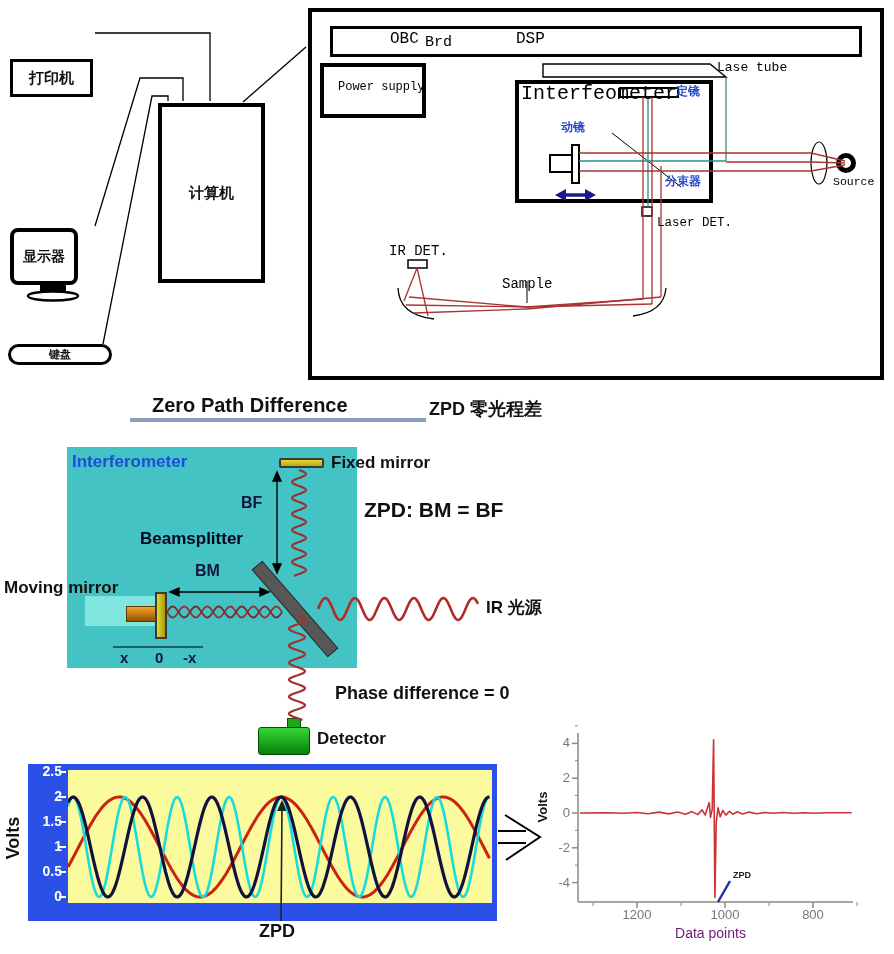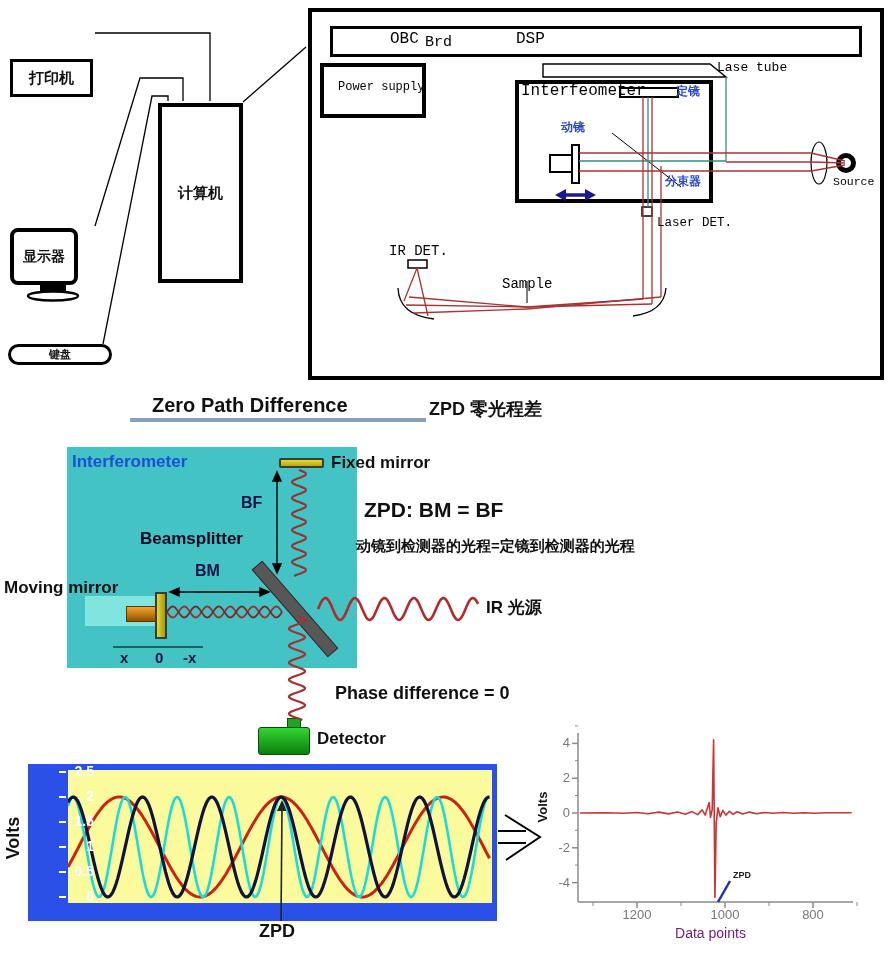--- a/index.html
+++ b/index.html
@@ -8,55 +8,55 @@
   .abs{position:absolute;box-sizing:border-box;}
   .box{position:absolute;box-sizing:border-box;background:#fff;border:3px solid #000;
        display:flex;align-items:center;justify-content:center;}
   .lbl{position:absolute;white-space:nowrap;color:#111;font-weight:bold;
        font-family:"Liberation Sans",sans-serif;z-index:8;}
   .serif{font-family:Liberation Mono, monospace;font-weight:normal;color:#000;}
   .bluelbl{color:#2B4BC8;font-weight:bold;font-family:"Liberation Sans",sans-serif;}
   svg#overlay{position:absolute;left:0;top:0;z-index:5;pointer-events:none;}
   .shape{position:absolute;box-sizing:border-box;z-index:2;}
   .lc-ylab{position:absolute;left:28px;width:34px;text-align:right;color:#fff;
-           font:bold 14px "Liberation Sans",sans-serif;z-index:8;padding-left:32px;}
+           font:bold 14px "Liberation Sans",sans-serif;z-index:8;}
   .rc-ylab{position:absolute;left:544px;width:26px;text-align:right;color:#777;
            font:13px "Liberation Sans",sans-serif;z-index:8;}
   .rc-xlab{position:absolute;top:907px;width:44px;text-align:center;color:#777;
            font:13px "Liberation Sans",sans-serif;z-index:8;}
   .rot90{transform:rotate(-90deg);transform-origin:center center;text-align:center;}
 </style>
 </head>
 <body>
 
 <div id="page">
 
   <div class="box" style="left:10px;top:17px;width:83px;height:38px;z-index:2;margin-top:42px;">
     <span class="lbl" style="position:static;font-size:15px;">打印机</span>
   </div>
-  <div class="box" style="left:158px;top:103px;width:85px;height:180px;border-width:4px;z-index:2;">
+  <div class="box" style="left:158px;top:103px;width:107px;height:180px;border-width:4px;z-index:2;">
     <span class="lbl" style="position:static;font-size:15px;">计算机</span>
   </div>
   <div class="box" style="left:10px;top:228px;width:68px;height:57px;border-width:4px;border-radius:8px;z-index:2;">
     <span class="lbl" style="position:static;font-size:14px;">显示器</span>
   </div>
   <div class="box" style="left:8px;top:344px;width:104px;height:21px;border-radius:11px;z-index:2;">
     <span class="lbl" style="position:static;font-size:11px;">键盘</span>
   </div>
 
   <div class="abs" style="left:308px;top:8px;width:576px;height:372px;border:4px solid #000;z-index:1;"></div>
   <div class="abs" style="left:330px;top:26px;width:532px;height:31px;border:3px solid #000;z-index:2;background:#fff;"></div>
   <span class="lbl serif" style="left:390px;top:30px;font-size:16px;">OBC</span>
   <span class="lbl serif" style="left:425px;top:34px;font-size:15px;">Brd</span>
   <span class="lbl serif" style="left:516px;top:30px;font-size:16px;">DSP</span>
   <div class="abs" style="left:320px;top:63px;width:106px;height:55px;border:4px solid #000;z-index:2;background:#fff;"></div>
   <span class="lbl serif" style="left:338px;top:80px;font-size:12px;">Power supply</span>
   <span class="lbl serif" style="left:717px;top:60px;font-size:13px;">Lase tube</span>
   <div class="abs" style="left:515px;top:80px;width:198px;height:123px;border:4px solid #000;z-index:2;background:transparent;"></div>
-  <span class="lbl serif" style="left:521px;top:82px;font-size:16px;">Interfeometer</span>
+  <span class="lbl serif" style="left:521px;top:82px;font-size:20px;">Interfeometer</span>
   <span class="lbl bluelbl" style="left:676px;top:83px;font-size:12px;">定镜</span>
   <span class="lbl bluelbl" style="left:561px;top:119px;font-size:12px;">动镜</span>
   <span class="lbl bluelbl" style="left:665px;top:173px;font-size:12px;">分束器</span>
   <span class="lbl serif" style="left:657px;top:216px;font-size:12.5px;">Laser DET.</span>
   <span class="lbl serif" style="left:389px;top:243px;font-size:14px;">IR DET.</span>
   <span class="lbl serif" style="left:502px;top:276px;font-size:14px;">Sample</span>
   <span class="lbl serif" style="left:833px;top:175px;font-size:11.5px;">Source</span>
 
   <span class="lbl" style="left:152px;top:394px;font-size:20px;">Zero Path Difference</span>
   <div class="shape" style="left:130px;top:418px;width:296px;height:4px;background:#86A0BE;"></div>
@@ -71,21 +71,20 @@
   <span class="lbl" style="left:72px;top:452px;font-size:17px;color:#1d4ed8;">Interferometer</span>
   <span class="lbl" style="left:331px;top:453px;font-size:17px;">Fixed mirror</span>
   <span class="lbl" style="left:241px;top:494px;font-size:16px;color:#141440;">BF</span>
   <span class="lbl" style="left:140px;top:529px;font-size:17px;color:#050522;">Beamsplitter</span>
   <span class="lbl" style="left:195px;top:562px;font-size:16px;color:#141440;">BM</span>
   <span class="lbl" style="left:4px;top:578px;font-size:17px;">Moving mirror</span>
   <span class="lbl" style="left:120px;top:649px;font-size:15px;color:#141440;">x</span>
   <span class="lbl" style="left:155px;top:649px;font-size:15px;color:#141440;">0</span>
   <span class="lbl" style="left:183px;top:649px;font-size:15px;color:#141440;">-x</span>
   <span class="lbl" style="left:364px;top:498px;font-size:21px;">ZPD: BM = BF</span>
-  <span class="lbl" style="left:356px;top:537px;font-size:15px;">动镜到检测器的光程=定镜到检测器的光程</span>
   <span class="lbl" style="left:486px;top:596px;font-size:17px;">IR 光源</span>
   <span class="lbl" style="left:335px;top:683px;font-size:18px;">Phase difference = 0</span>
 
   <div class="shape" style="left:287px;top:718px;width:14px;height:11px;background:#1FA51F;border:1px solid #0A520A;"></div>
   <div class="shape" style="left:258px;top:727px;width:52px;height:28px;border-radius:3px;border:1px solid #054D05;background:linear-gradient(180deg,#33D633,#0B7F0B);"></div>
   <span class="lbl" style="left:317px;top:729px;font-size:17px;">Detector</span>
 
   <div class="shape" style="left:28px;top:764px;width:469px;height:157px;background:#2B50E8;z-index:1;"></div>
   <div class="shape" style="left:68px;top:770px;width:424px;height:133px;background:#FBFB9E;"></div>
   <span class="lbl rot90" style="left:-26px;top:827px;width:80px;height:22px;font-size:18px;display:block;">Volts</span>

